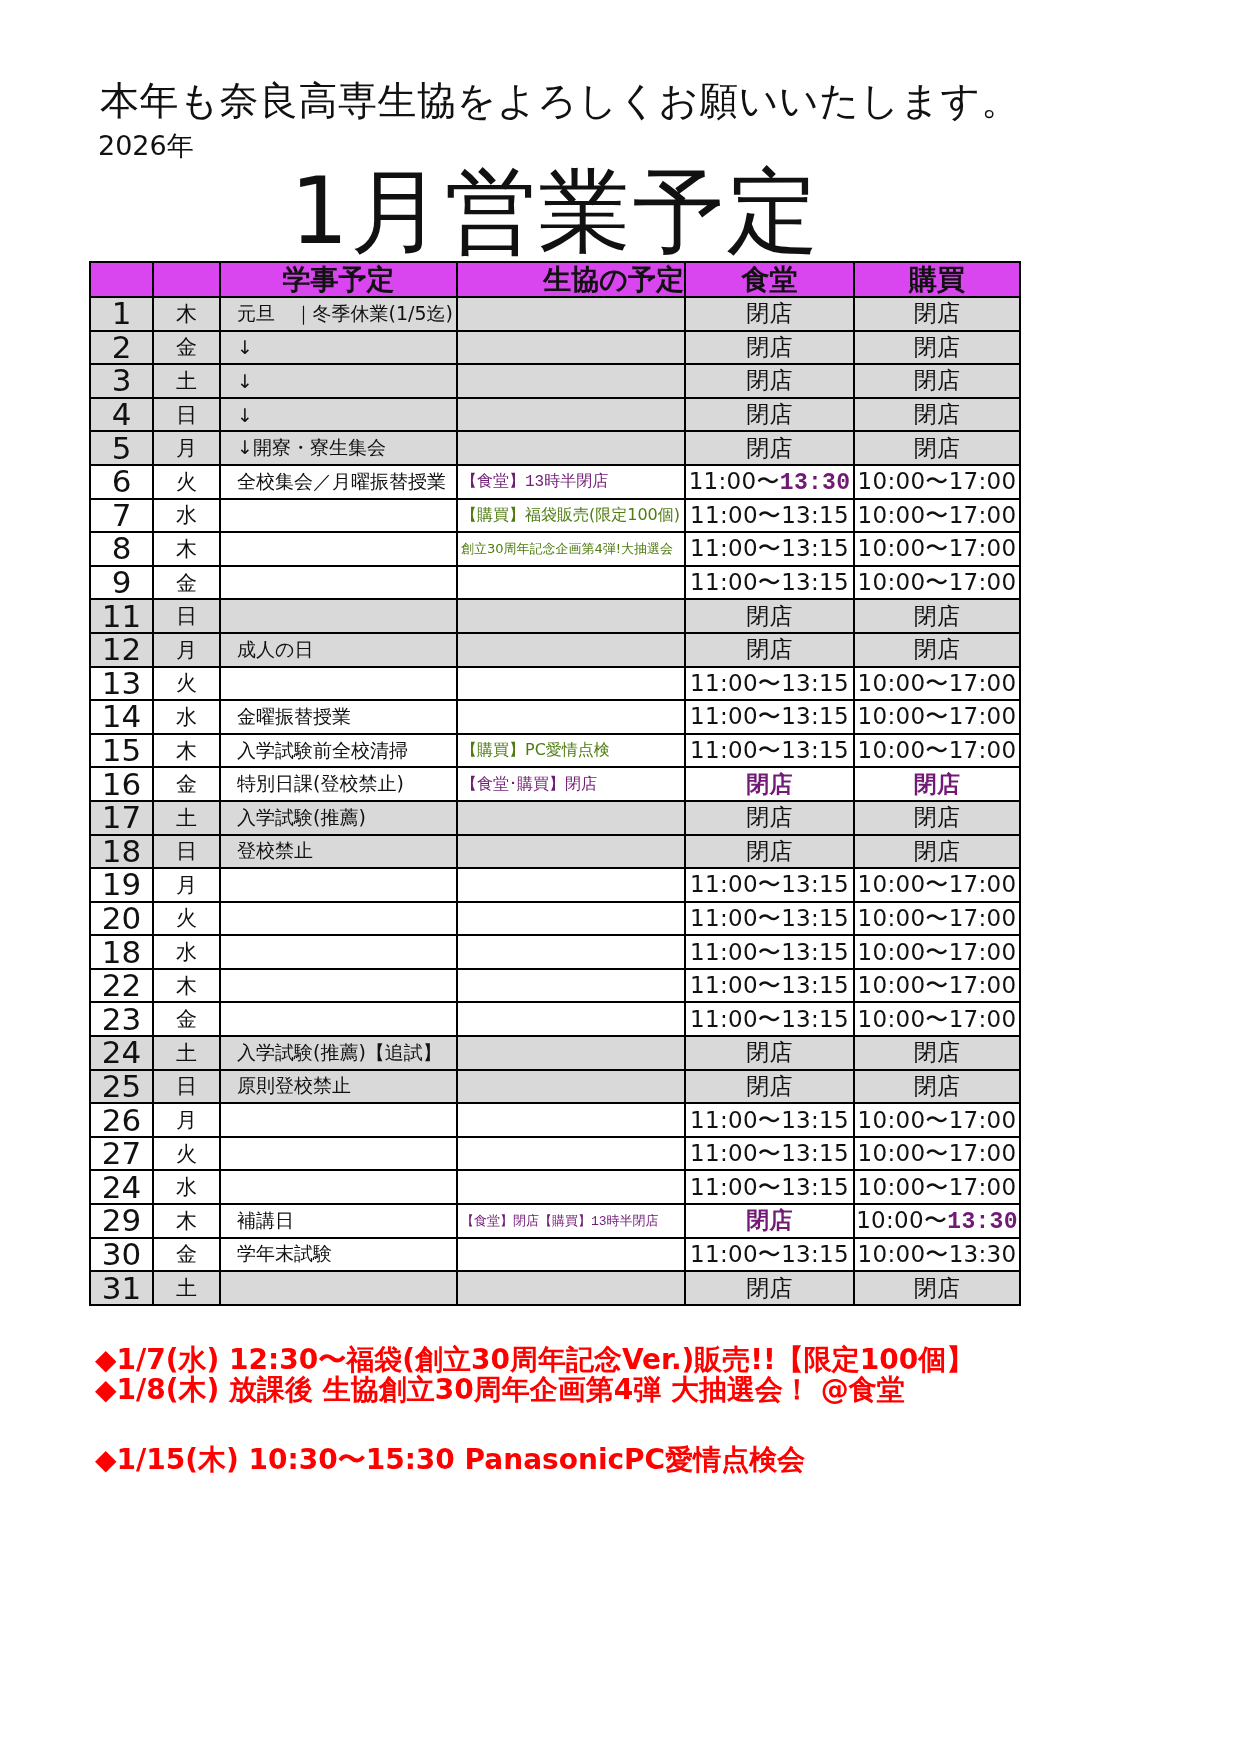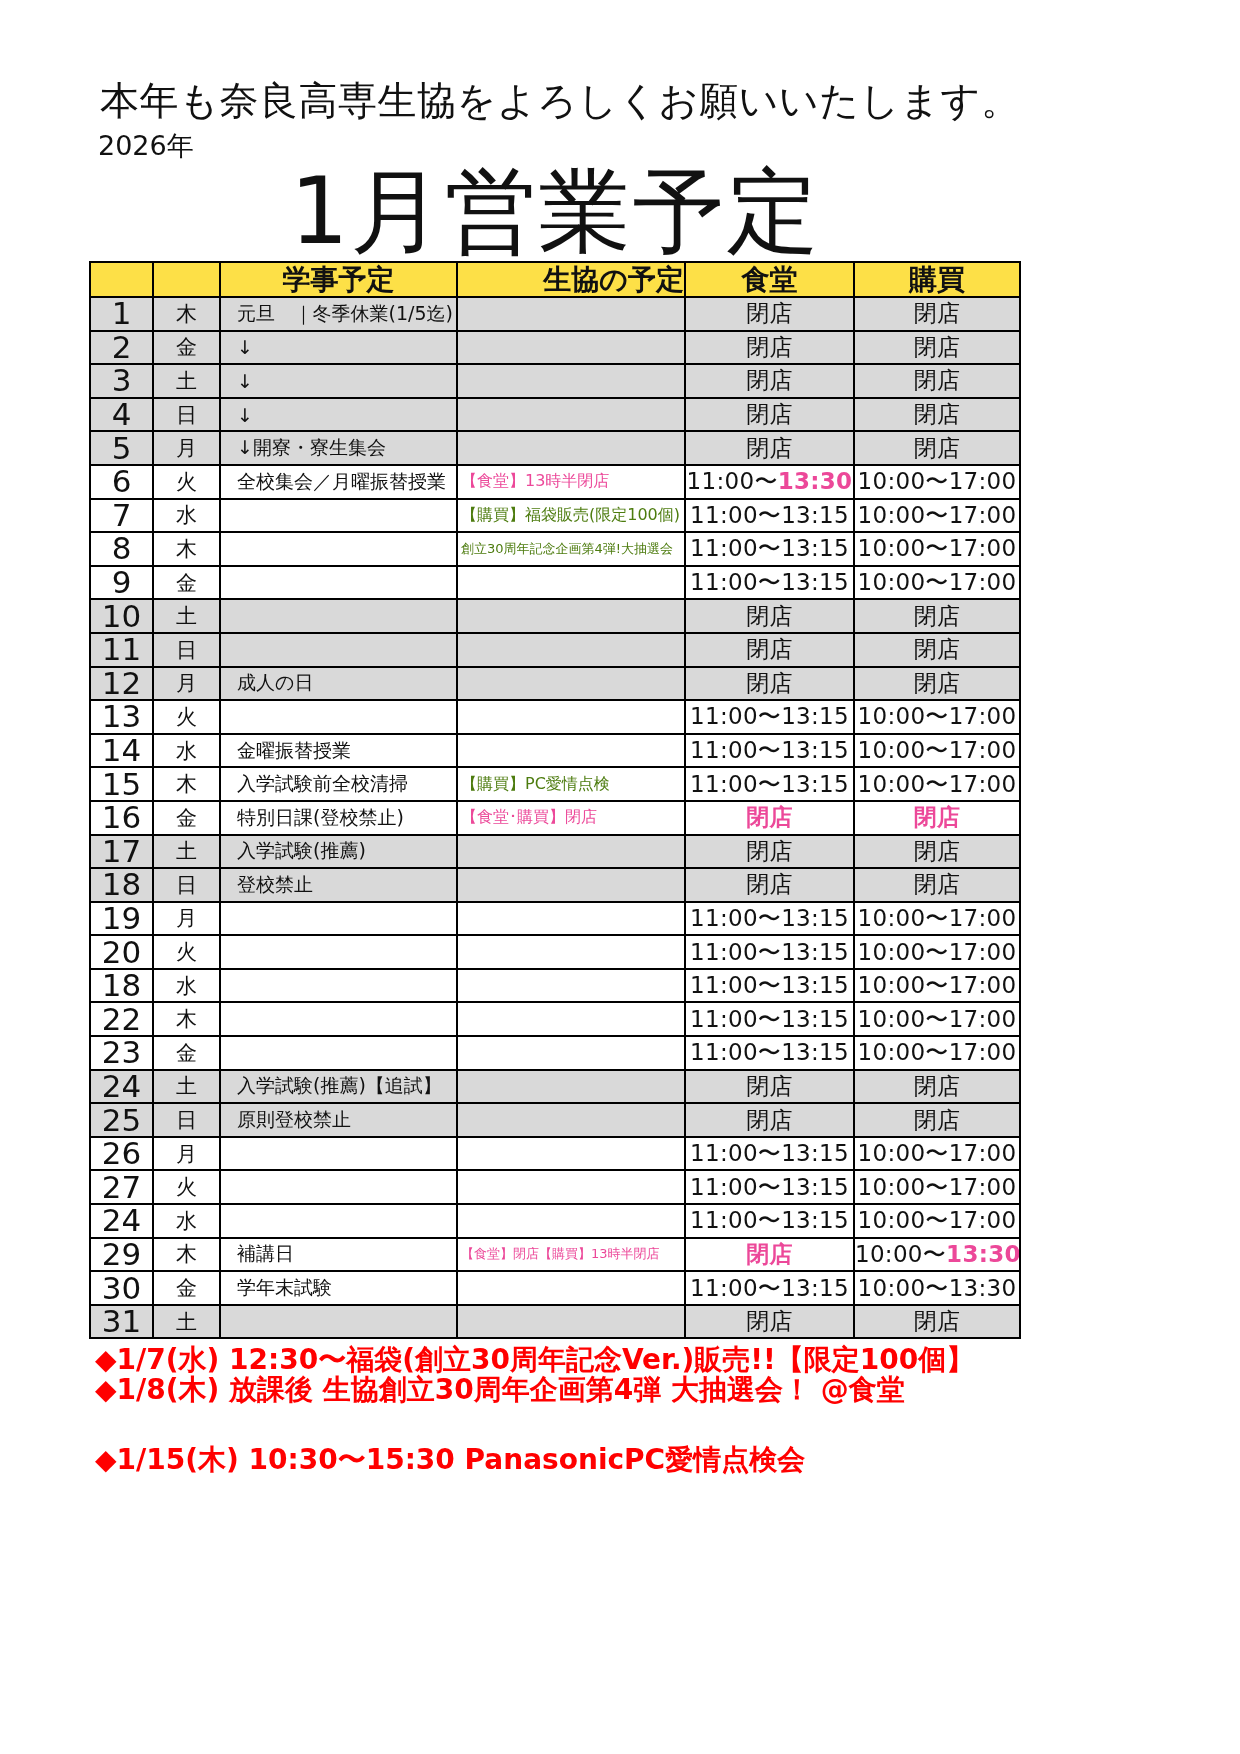--- a/index.html
+++ b/index.html
@@ -4,29 +4,29 @@
 <style>
   html, body { margin: 0; padding: 0; background: #ffffff; }
   body { width: 1240px; height: 1754px; position: relative; overflow: hidden;
          font-family: "DejaVu Sans", "Liberation Sans", sans-serif; color: #111; }
   .greeting { position: absolute; left: 100px; top: 74px; font-size: 39px; letter-spacing: 0.5px; white-space: nowrap; text-align: center; }
   .year { position: absolute; left: 98px; top: 128px; font-size: 27px; white-space: nowrap; }
   .title { position: absolute; left: 290px; top: 162px; font-size: 92px; line-height: 100px; letter-spacing: 2px; white-space: nowrap; }
 
   table.sched { position: absolute; left: 89px; top: 261px; width: 930px; border-collapse: collapse; table-layout: fixed; }
   table.sched td, table.sched th { border: 2px solid #000; padding: 0; height: 31.6px; overflow: hidden; white-space: nowrap; }
-  table.sched th { height: 33px; font-weight: bold; font-size: 28px; background: #fde047; text-align: center; line-height: 33px; margin-top: 35px; }
+  table.sched th { height: 33px; font-weight: bold; font-size: 28px; background: #d946ef; text-align: center; line-height: 33px; margin-top: 35px; }
   table.sched td.c-day { font-size: 31px; text-align: center; line-height: 31px; }
   table.sched td.c-dow { font-size: 21px; text-align: center; }
   table.sched td.c-acad { font-size: 19px; padding-left: 16px; text-align: left; }
   table.sched td.c-coop { font-size: 16px; padding-left: 3px; text-align: left; border-left: 1px dotted #888; border-right: 2px solid #000; }
   table.sched th.c-coop-h { border-left: 1px dotted #888; text-align: right; }
   table.sched td.c-time { font-size: 23px; text-align: center; letter-spacing: 0.3px; }
   tr.closed td { background: #d9d9d9; }
-  .red { color: #ec4899; }
+  .red { color: #701a75; font-family: Liberation Mono, monospace; }
   .blue { color: #4d7c0f; }
   .bold { font-weight: bold; }
   .small { font-size: 13px !important; }
 
   .notes { position: absolute; left: 95px; top: 1345px; color: #ff0000; font-weight: bold; font-size: 28px; line-height: 30px; }
   .notes div { white-space: nowrap; }
   .notes .gap { height: 40px; }
 </style>
 </head>
 <body>
@@ -121,28 +121,20 @@
       </tr>
       <tr>
         <td class="c-day">9</td>
         <td class="c-dow">金</td>
         <td class="c-acad"></td>
         <td class="c-coop"></td>
         <td class="c-time">11:00〜13:15</td>
         <td class="c-time">10:00〜17:00</td>
       </tr>
       <tr class="closed">
-        <td class="c-day">10</td>
-        <td class="c-dow">土</td>
-        <td class="c-acad"></td>
-        <td class="c-coop"></td>
-        <td class="c-time">閉店</td>
-        <td class="c-time">閉店</td>
-      </tr>
-      <tr class="closed">
         <td class="c-day">11</td>
         <td class="c-dow">日</td>
         <td class="c-acad"></td>
         <td class="c-coop"></td>
         <td class="c-time">閉店</td>
         <td class="c-time">閉店</td>
       </tr>
       <tr class="closed">
         <td class="c-day">12</td>
         <td class="c-dow">月</td>

